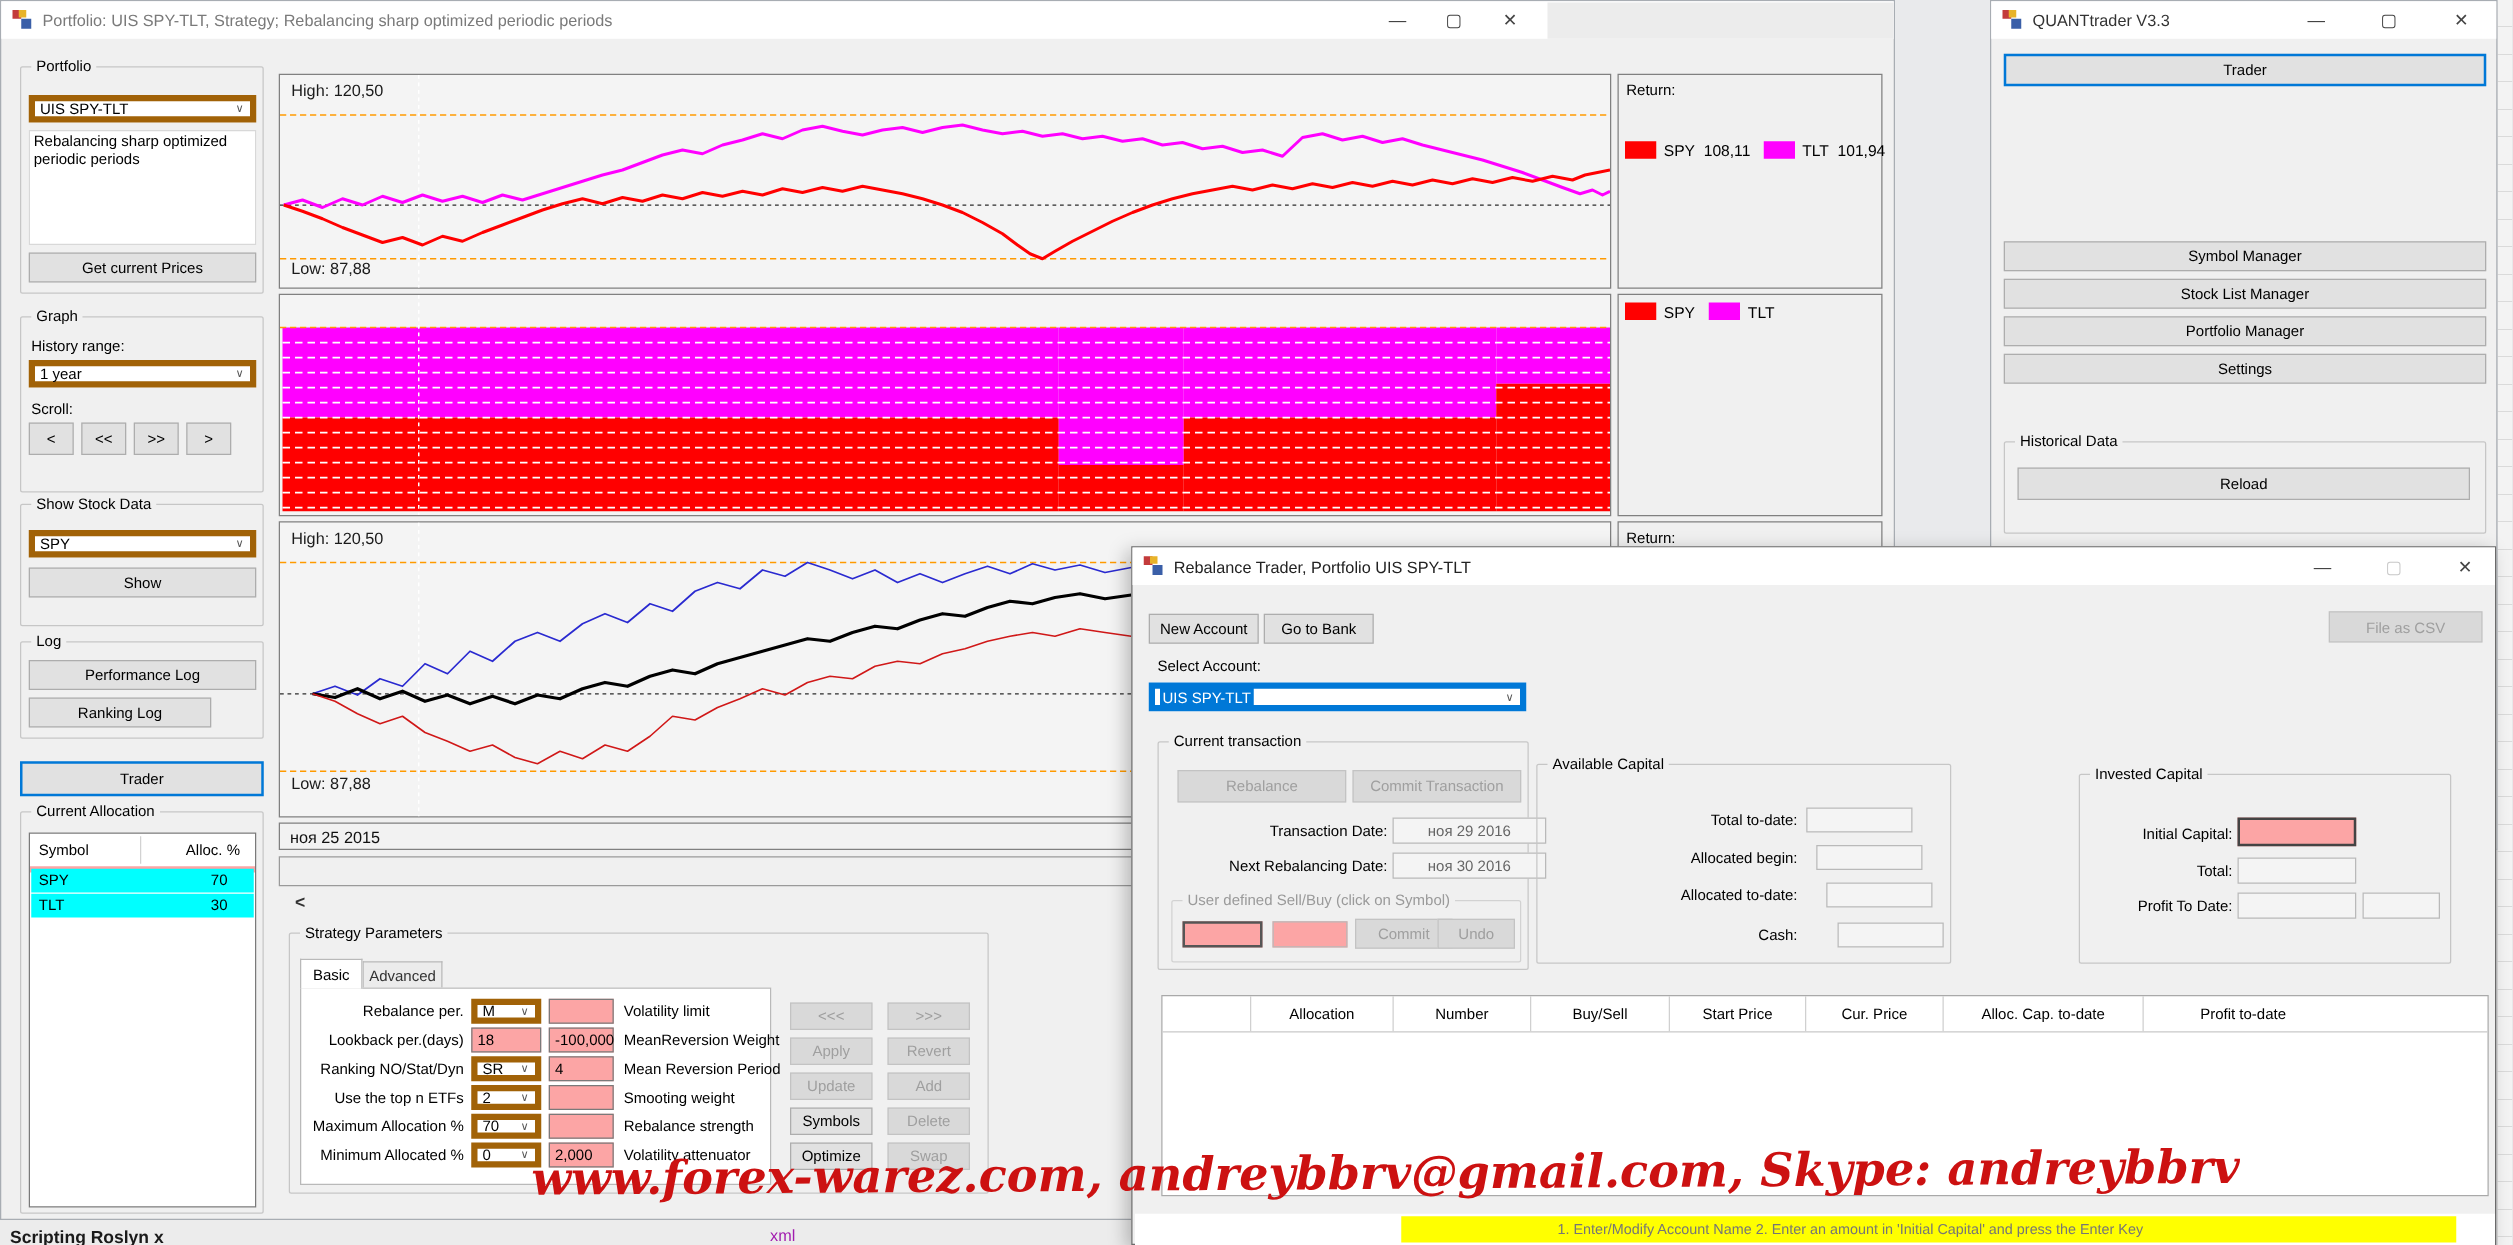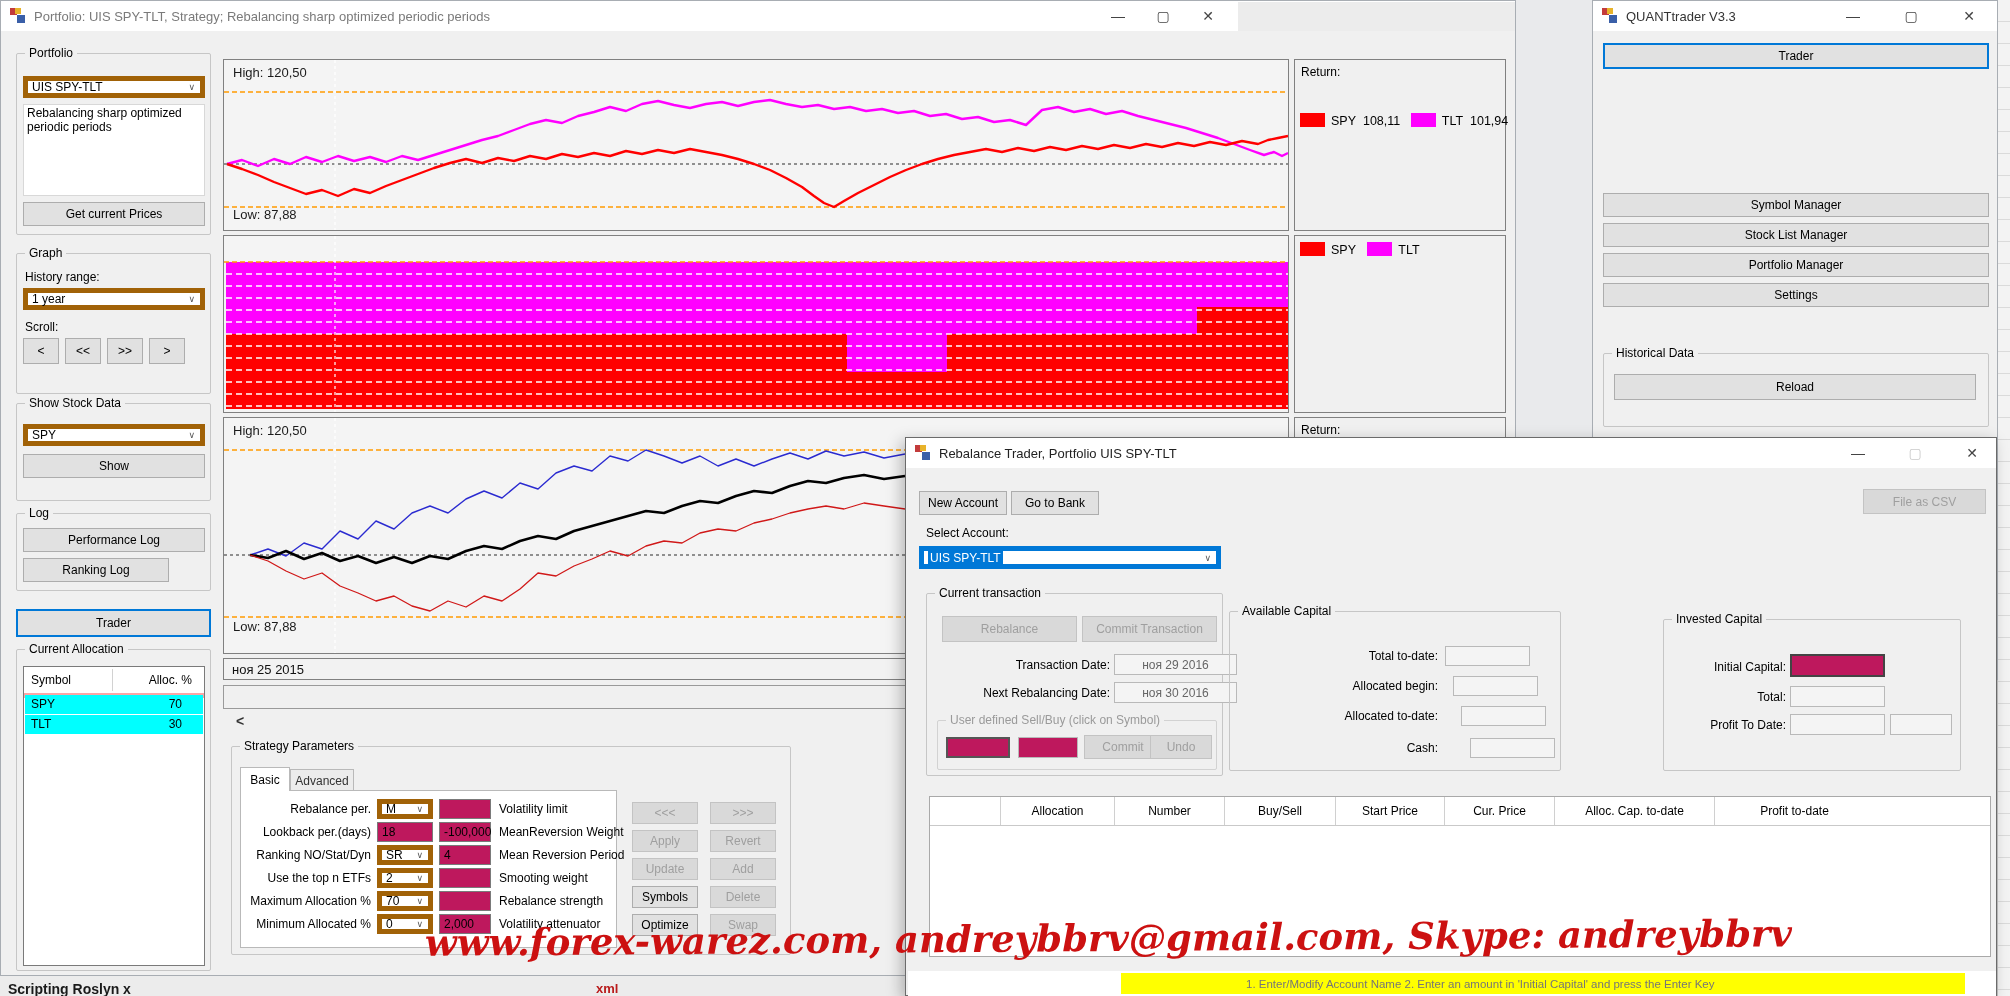--- a/index.html
+++ b/index.html
@@ -24,21 +24,21 @@
   .btn.disabled{background:#d9d9d9;border-color:#c3c3c3;color:#9f9f9f;}
   .btn.focus{border:2px solid #0078d7;}
   .groupbox{position:absolute;border:1px solid #c6c6c6;border-radius:2px;box-sizing:border-box;}
   .grouplabel{position:absolute;top:-8px;left:8px;background:#f0f0f0;padding:0 4px;font-size:12px;white-space:nowrap;}
   .grouplabel.dim{color:#9a9a9a;}
   .label{position:absolute;font-size:12px;white-space:nowrap;}
   .label.right{text-align:right;}
   .combo{position:absolute;background:#fff;border:5px solid #a16207;box-sizing:border-box;
          display:flex;align-items:center;padding-left:4px;font-size:12px;}
   .combo .arrow{position:absolute;right:5px;top:50%;transform:translateY(-54%);font-size:9px;color:#555;}
-  .tb{position:absolute;background:#be185d;border:1px solid #7a7a7a;box-sizing:border-box;
+  .tb{position:absolute;background:#fca5a5;border:1px solid #7a7a7a;box-sizing:border-box;
       display:flex;align-items:center;padding-left:4px;font-size:12px;}
   .tb.dis{background:#f4f4f4;border-color:#b9b9b9;color:#666;}
   .chartpanel{position:absolute;background:#f4f4f4;border:1px solid #808080;box-sizing:border-box;}
   .chartlabel{position:absolute;font-size:13px;color:#1b1b1b;left:9px;}
   .legend{position:absolute;background:#f0f0f0;border:1px solid #808080;box-sizing:border-box;}
   .sw{display:inline-block;width:25px;height:14px;margin-right:6px;vertical-align:-2px;}
   .listbox{position:absolute;background:#fff;border:1px solid #7a7a7a;box-sizing:border-box;}
   .tabs-tab{position:absolute;height:24px;display:flex;align-items:center;justify-content:center;
             border:1px solid #b9b9b9;border-bottom:none;box-sizing:border-box;font-size:12px;}
   .tabs-tab.active{background:#fff;z-index:2;}
@@ -55,21 +55,21 @@
 </style>
 </head>
 <body>
 
 <div class="root">
 
   <div class="rightstrip abs" style="left:1997px;top:0;width:13px;height:996px;"></div>
 
   <div class="abs" style="left:0;top:975px;width:1530px;height:21px;background:#ececec;">
     <span class="label" style="left:8px;top:6px;font-weight:bold;font-size:14px;color:#1a1a1a;">Scripting Roslyn x</span>
-    <span class="label" style="left:596px;top:6px;font-weight:bold;font-size:13px;color:#b91c1c;">xml</span>
+    <span class="label" style="left:616px;top:6px;font-weight:normal;font-size:13px;color:#a21caf;">xml</span>
   </div>
 
   <div class="win" style="left:0;top:0;width:1516px;height:976px;">
     <div class="titlebar">
       <span class="appicon">
           <i class="sq1"></i>
           <i class="sq2"></i>
           <i class="sq3"></i>
         </span>
       <span class="title-text">Portfolio: UIS SPY-TLT, Strategy; Rebalancing sharp optimized periodic periods</span>

